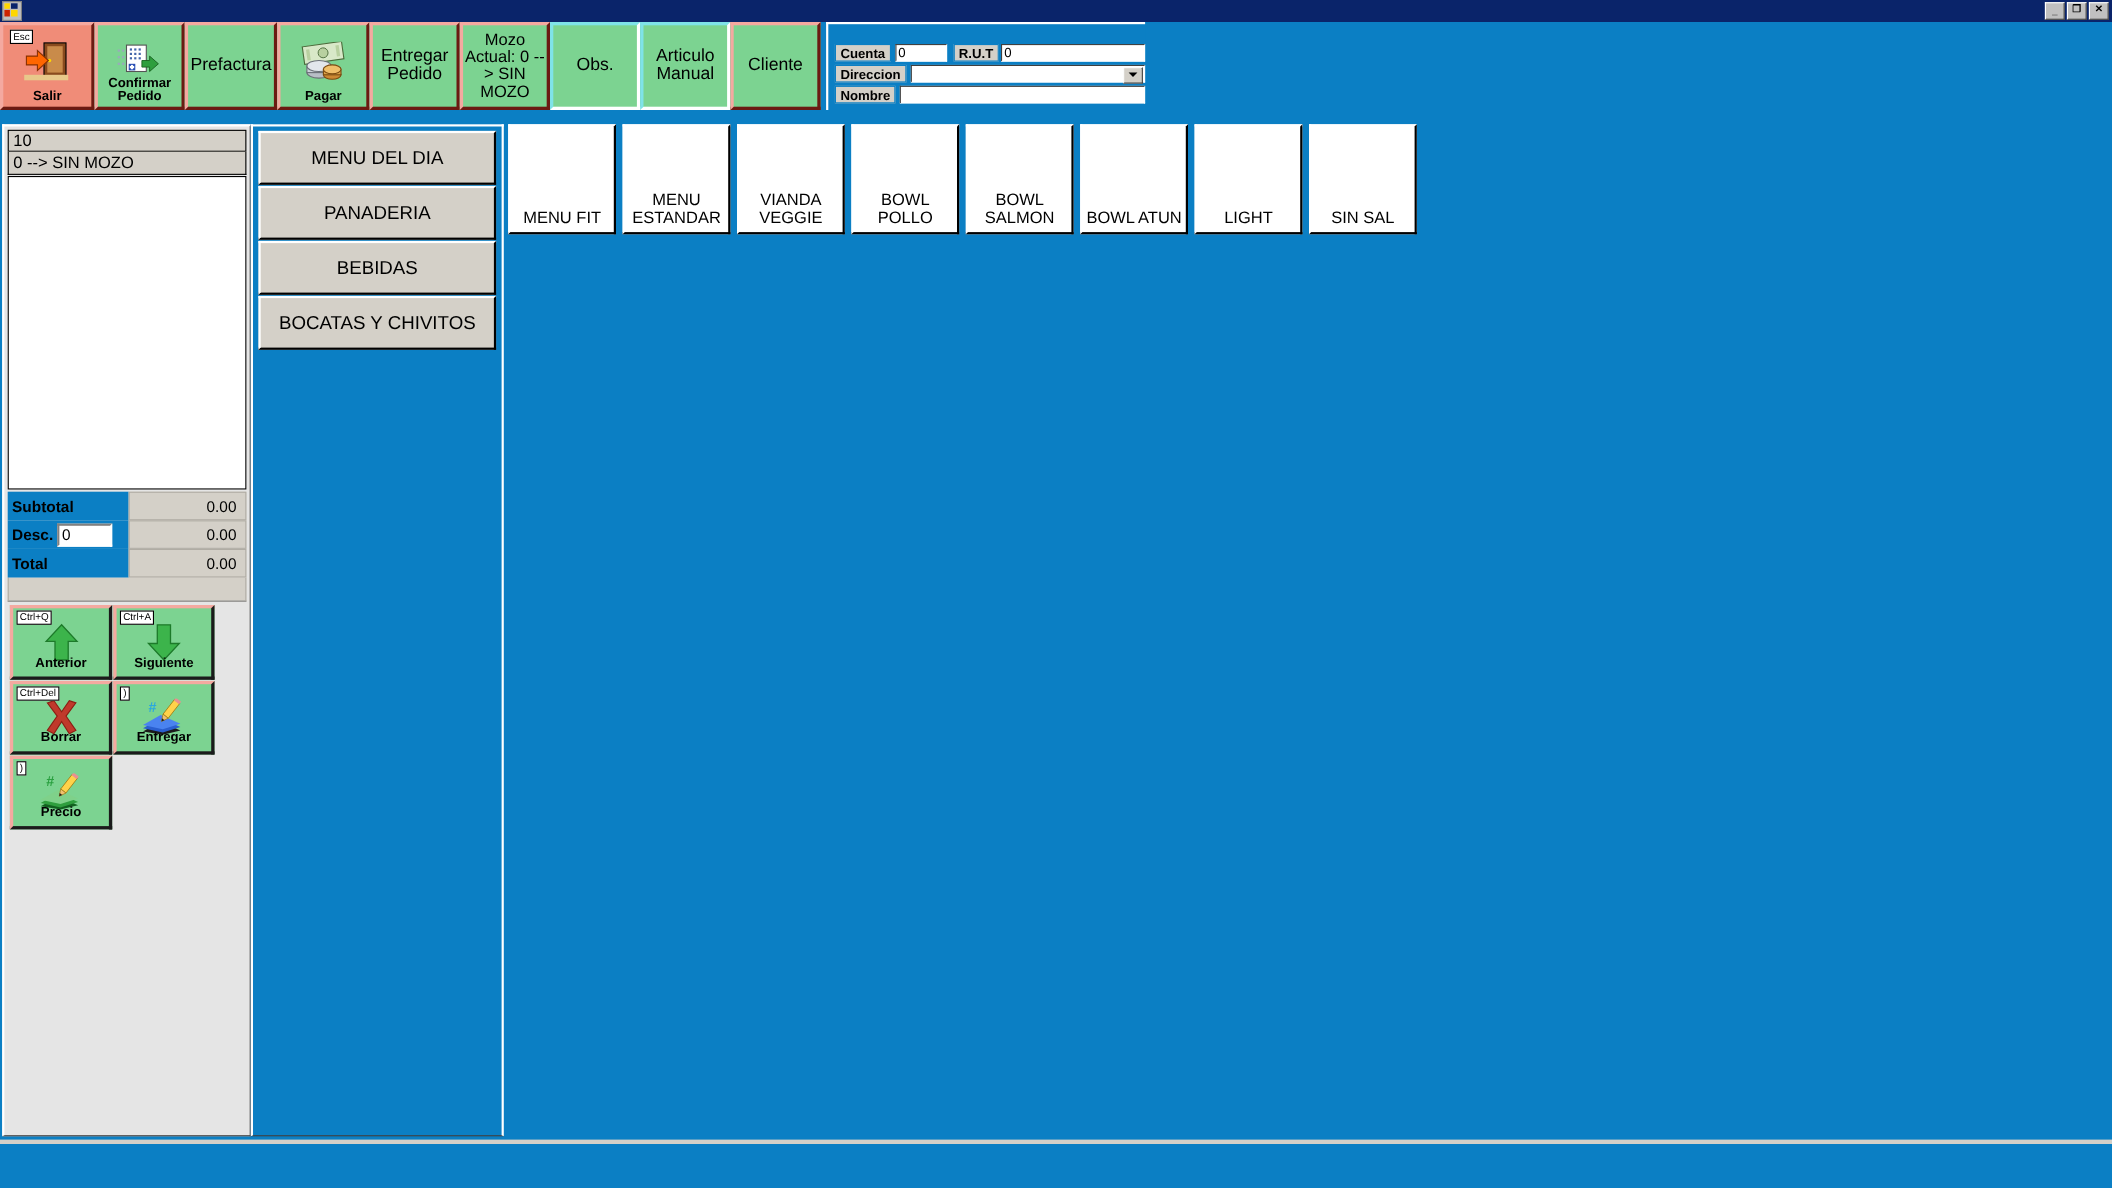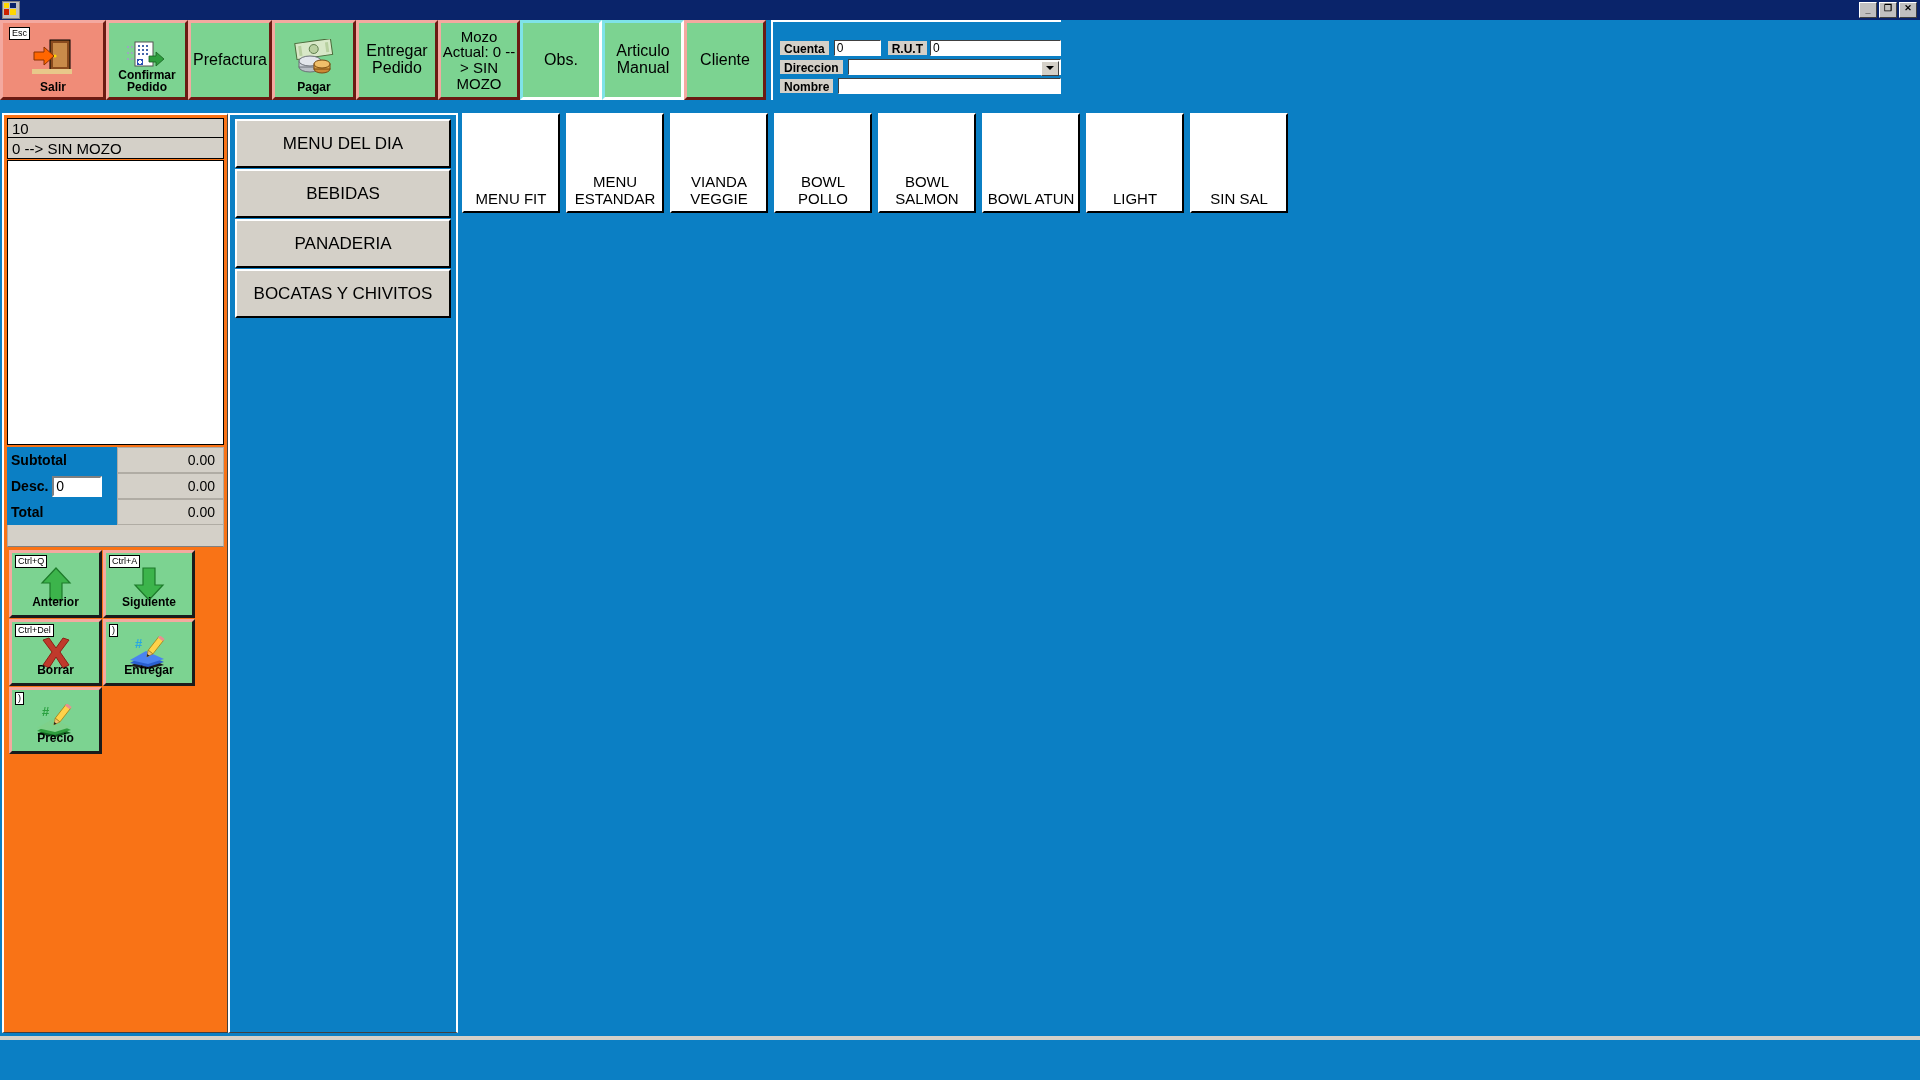--- a/index.html
+++ b/index.html
@@ -125,21 +125,21 @@
   .ddarrow::after {
     content: ""; width: 0; height: 0;
     border-left: 4px solid transparent; border-right: 4px solid transparent;
     border-top: 4px solid #000;
   }
 
   
   .leftpanel {
     position: absolute; left: 2px; top: 113px;
     width: 226px; height: 920px;
-    background: #f97316;
+    background: #e5e5e5;
     box-sizing: border-box;
     border-top: 2px solid #ffffff;
     border-left: 2px solid #ffffff;
     border-right: 1px solid #404040;
     border-bottom: 1px solid #404040;
   }
   .lp-inner { padding: 3px 3px 0 3px; }
   .lp-head {
     background: #d4d0c8; color: #000;
     font-size: 15px; line-height: 20px; height: 20px;
@@ -290,21 +290,21 @@
     </div>
     <div class="titlebar-spacer"></div>
     <div class="winbtns">
       <div class="winbtn min"><span>_</span></div>
       <div class="winbtn"><span>❐</span></div>
       <div class="winbtn"><span>✕</span></div>
     </div>
   </div>
 
   <div class="toolbar" id="toolbar">
-      <div class="tbtn salir" style="width: 106px;">
+      <div class="tbtn salir" style="width: 86px;">
         <div class="esc">Esc</div>
         <span class="ticon"><svg width="46" height="38" viewBox="0 0 46 38">
             <rect x="20" y="2" width="20" height="30" fill="#8a4b1e" stroke="#000" stroke-width="1"></rect>
             <rect x="23" y="5" width="14" height="24" fill="#c98b4a"></rect>
             <circle cx="25" cy="18" r="1.6" fill="#ffd700"></circle>
             <path d="M4 14 h10 v-5 l10 9 l-10 9 v-5 H4 z" fill="#ff6600" stroke="#8a3000" stroke-width="1"></path>
             <rect x="2" y="31" width="40" height="5" fill="#e8c88a"></rect>
           </svg></span>
         <div class="tlabel small" style="position: absolute; bottom: 3px; left: 0px; right: 0px;">Salir</div>
       </div>
@@ -473,22 +473,22 @@
                 </g>
               </svg></span>
             <div class="alabel">Precio</div>
           </div>
         </div>
     </div>
   </div>
 
   <div class="catcol" id="catcol">
       <div class="catbtn">MENU DEL DIA</div>
+      <div class="catbtn">PANADERIA</div>
       <div class="catbtn">BEBIDAS</div>
-      <div class="catbtn">PANADERIA</div>
       <div class="catbtn">BOCATAS Y CHIVITOS</div>
     </div>
 
   <div class="prodarea">
     <div class="prodrow" id="prodrow">
         <div class="prodbtn">MENU FIT</div>
         <div class="prodbtn">MENU ESTANDAR</div>
         <div class="prodbtn">VIANDA VEGGIE</div>
         <div class="prodbtn">BOWL POLLO</div>
         <div class="prodbtn">BOWL SALMON</div>

